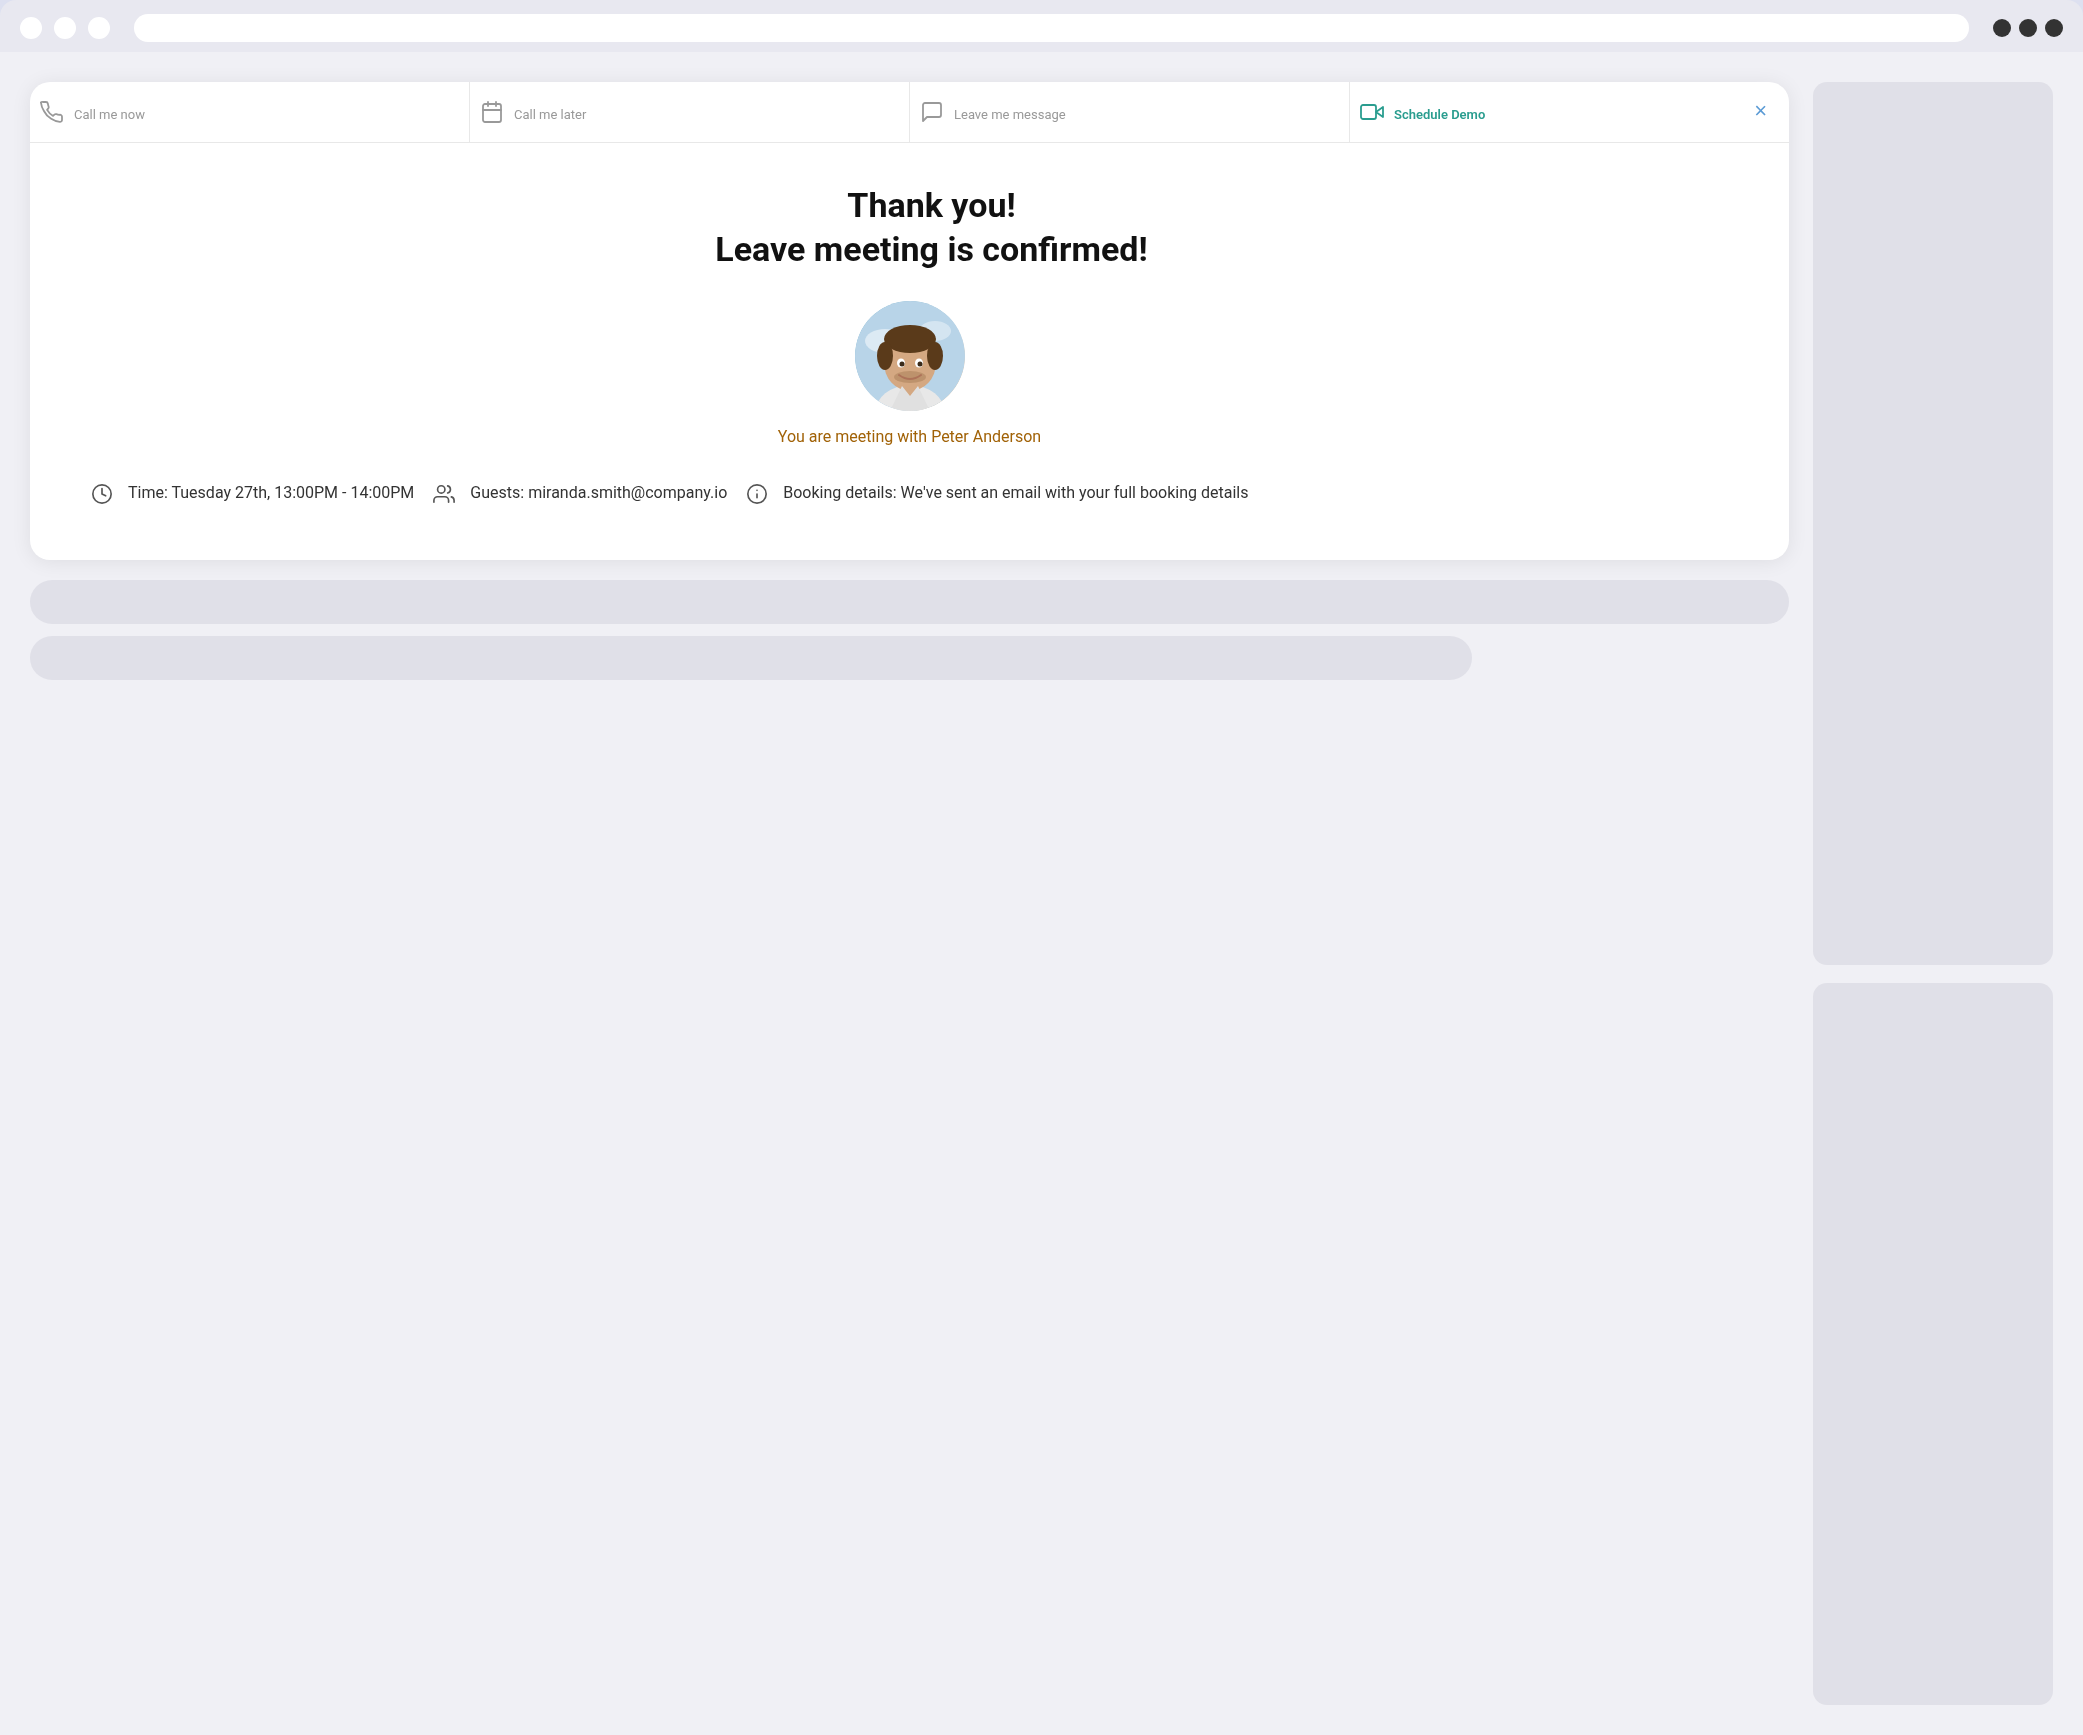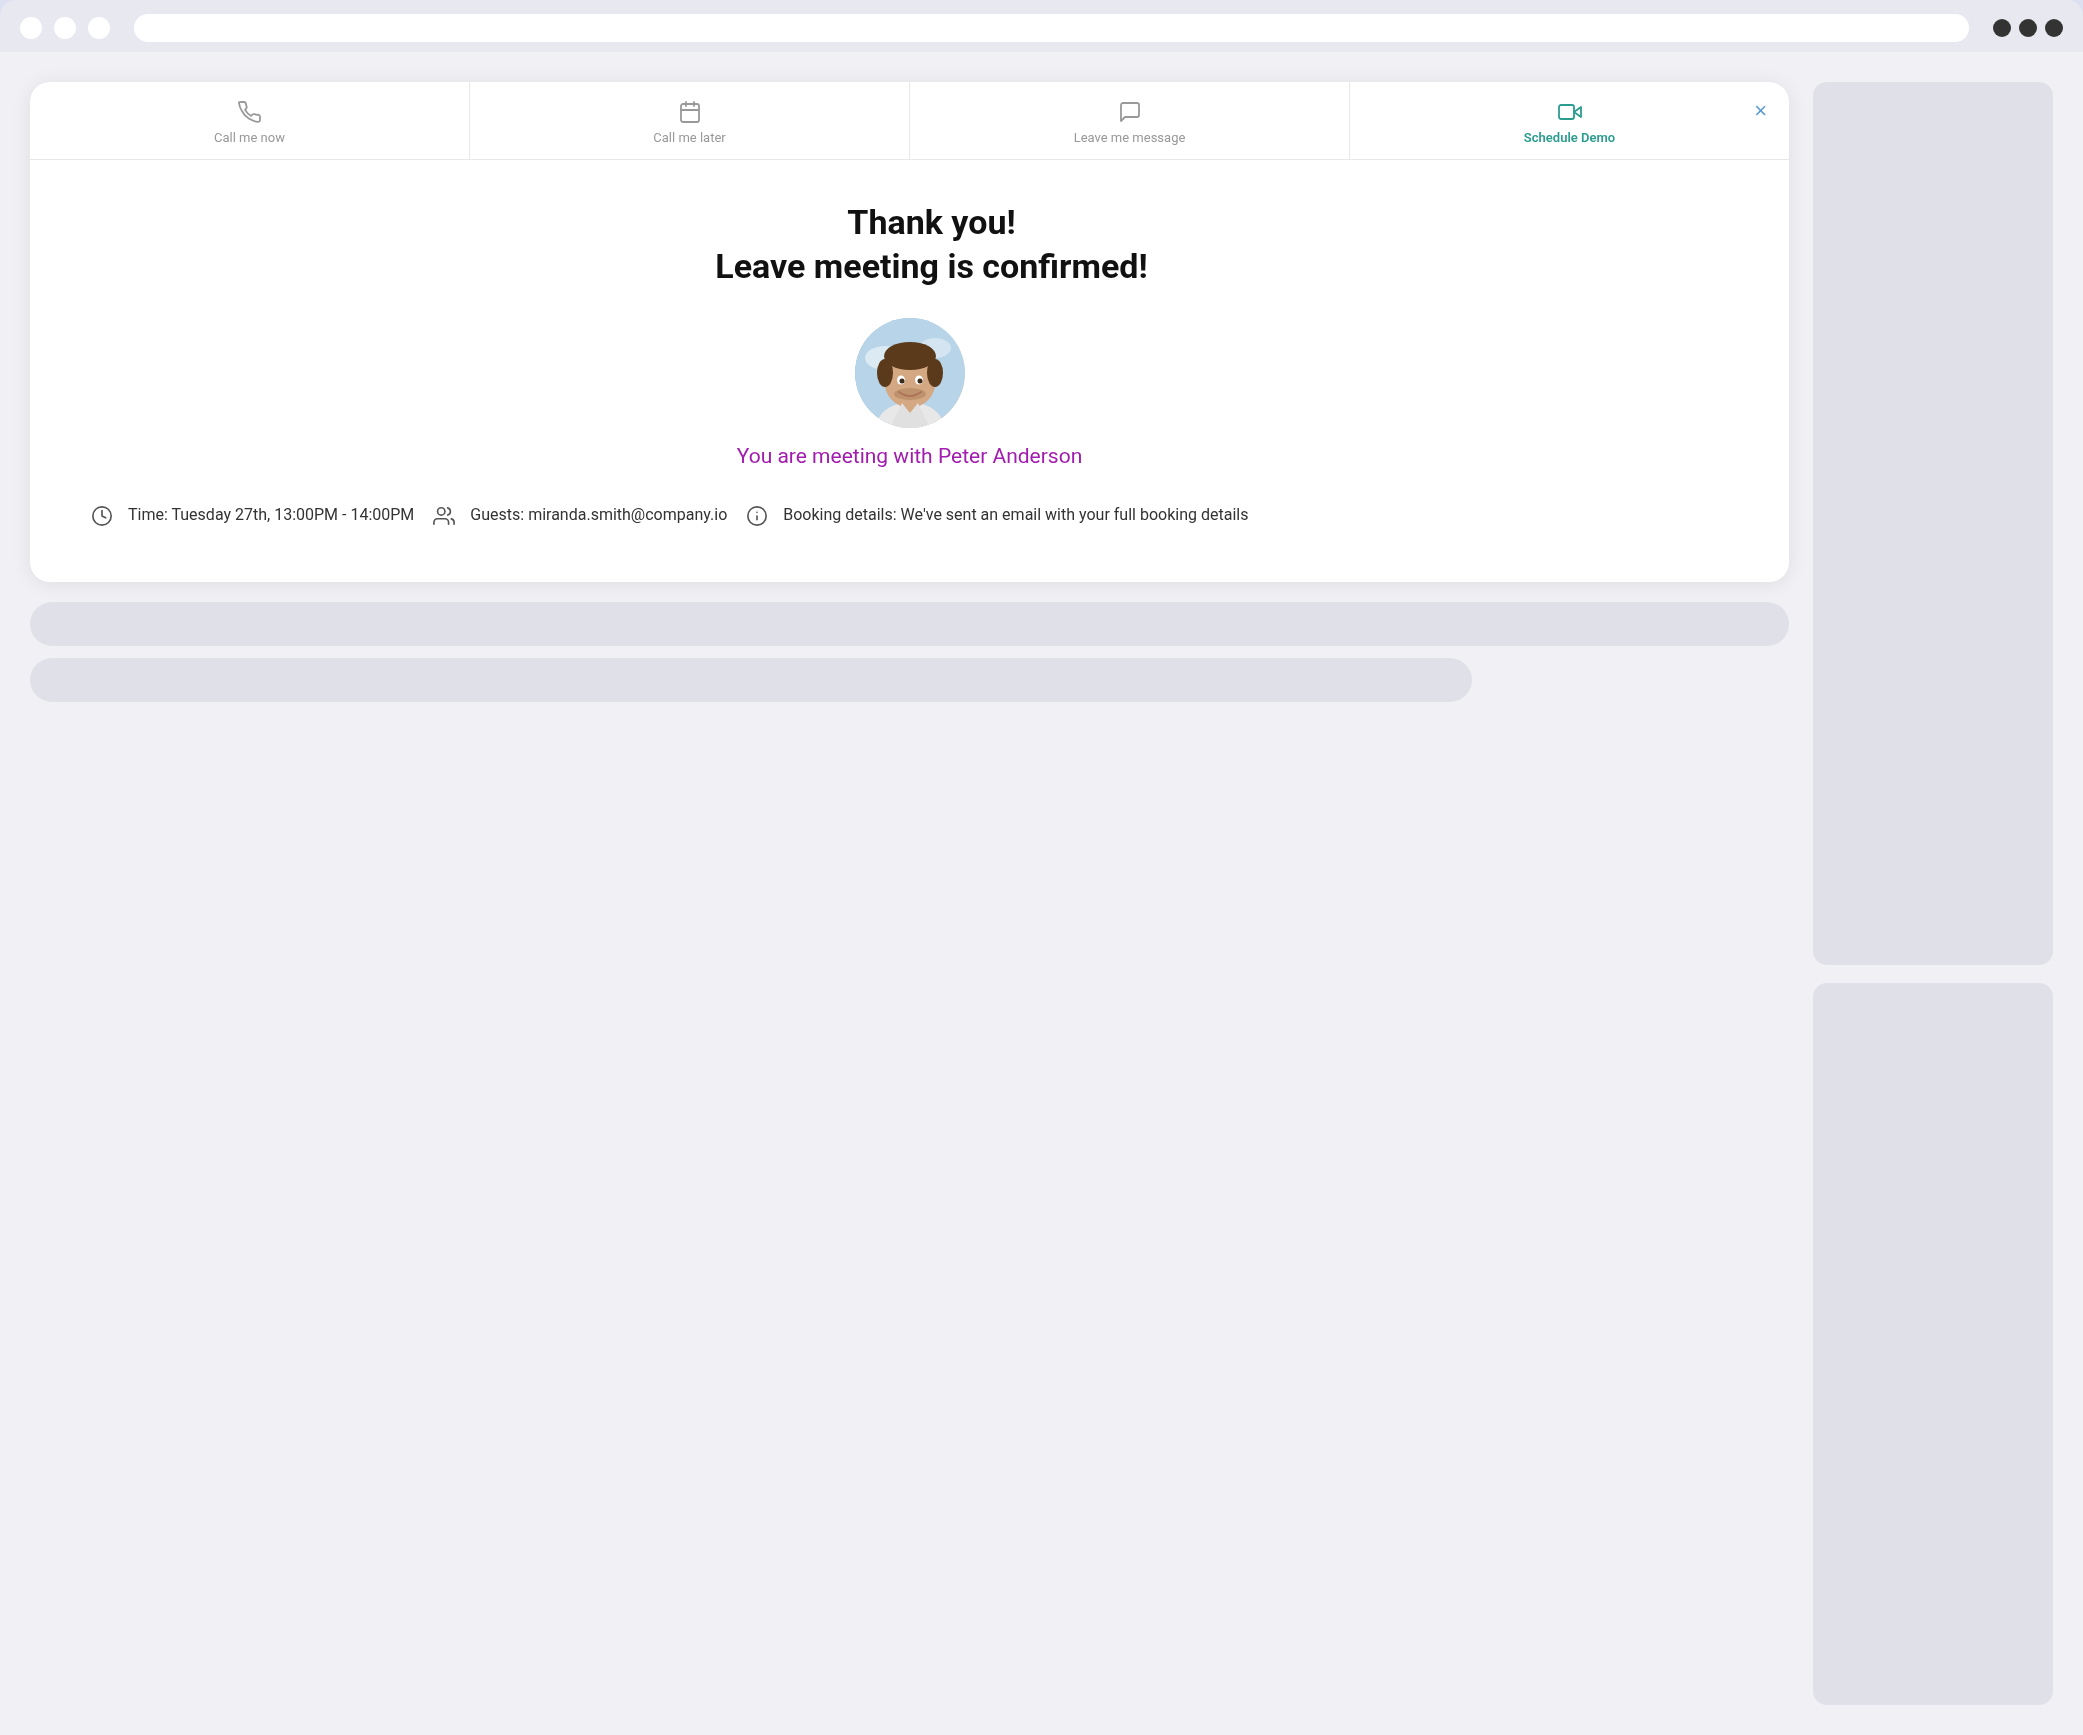--- a/index.html
+++ b/index.html
@@ -81,26 +81,26 @@
 
     
     .tab-bar {
       display: flex;
       border-bottom: 1px solid #e8e8e8;
     }
 
     .tab-item {
       flex: 1;
       display: flex;
-      flex-direction: column;
+      flex-direction: row;
       align-items: center;
       padding: 18px 10px 14px;
       cursor: pointer;
       border-right: 1px solid #e8e8e8;
-      gap: 2px;
+      gap: 10px;
     }
 
     .tab-item:last-child {
       border-right: none;
     }
 
     .tab-icon {
       font-size: 22px;
       color: #999;
       line-height: 1;
@@ -164,22 +164,22 @@
       justify-content: center;
     }
 
     
     .person-svg {
       width: 110px;
       height: 110px;
     }
 
     .meeting-with {
-      font-size: 21px;
-      color: #a21caf;
+      font-size: 16px;
+      color: #a16207;
       margin-bottom: 36px;
     }
 
     .details-list {
       width: 100%;
       display: flex;
       gap: 18px;
       text-align: left;
     }
 

